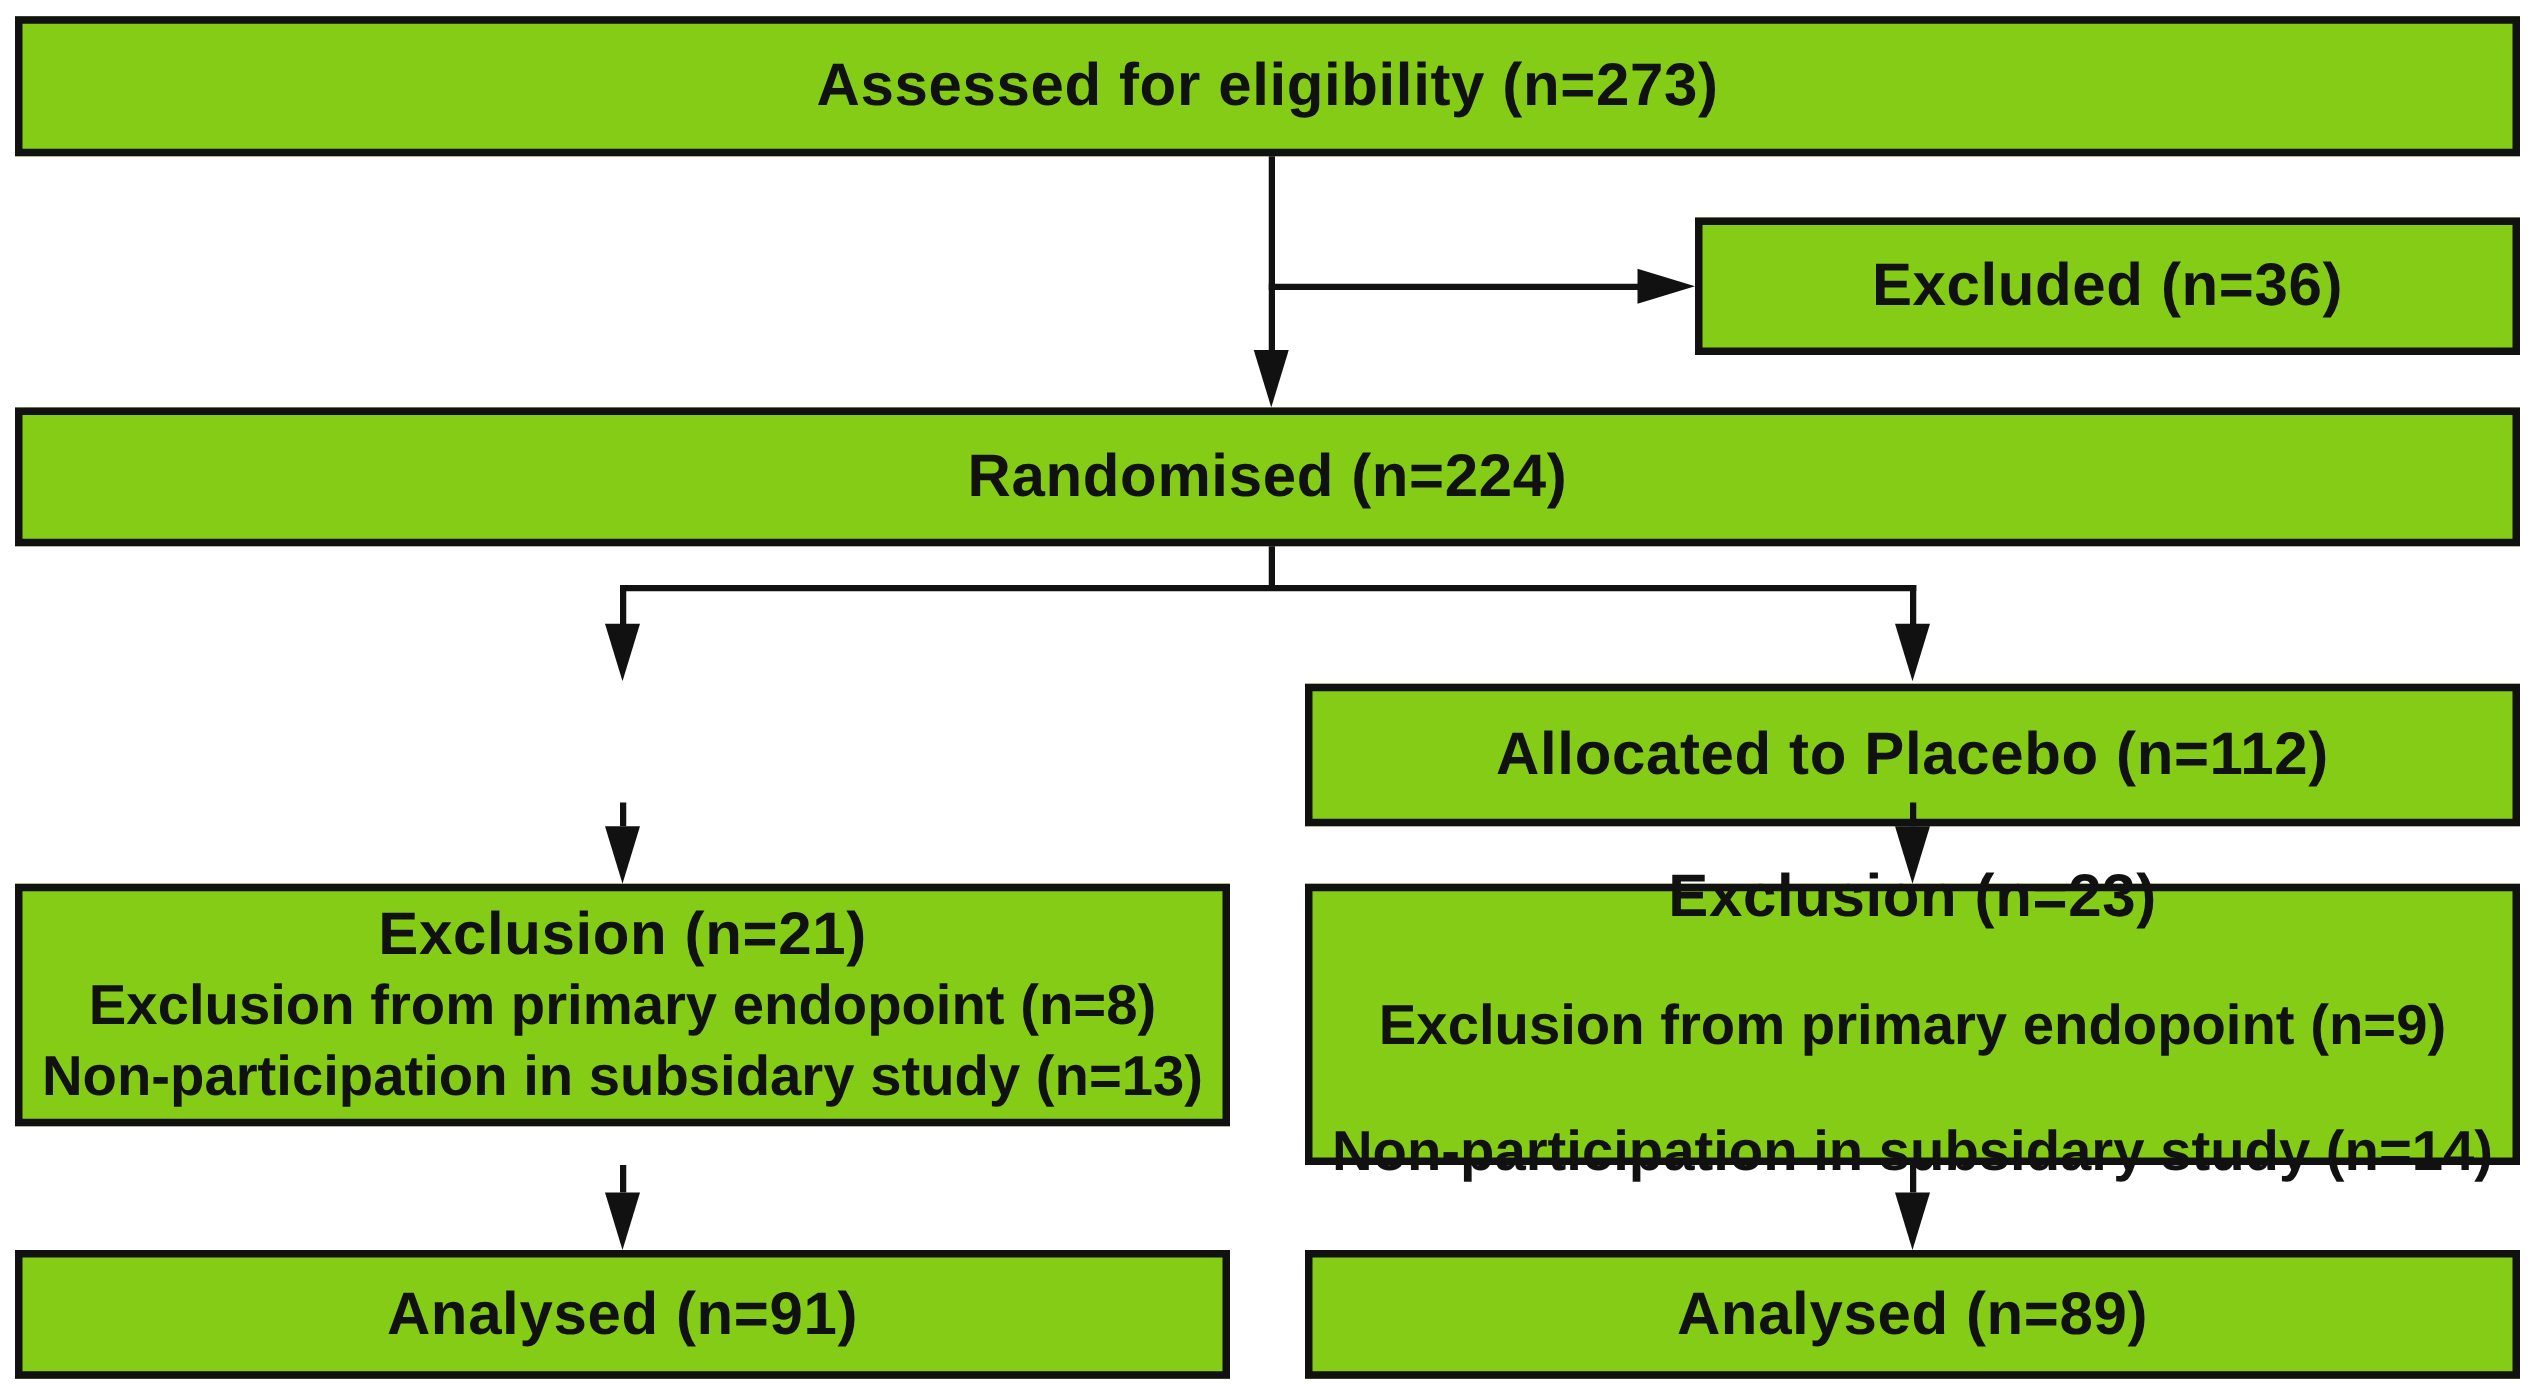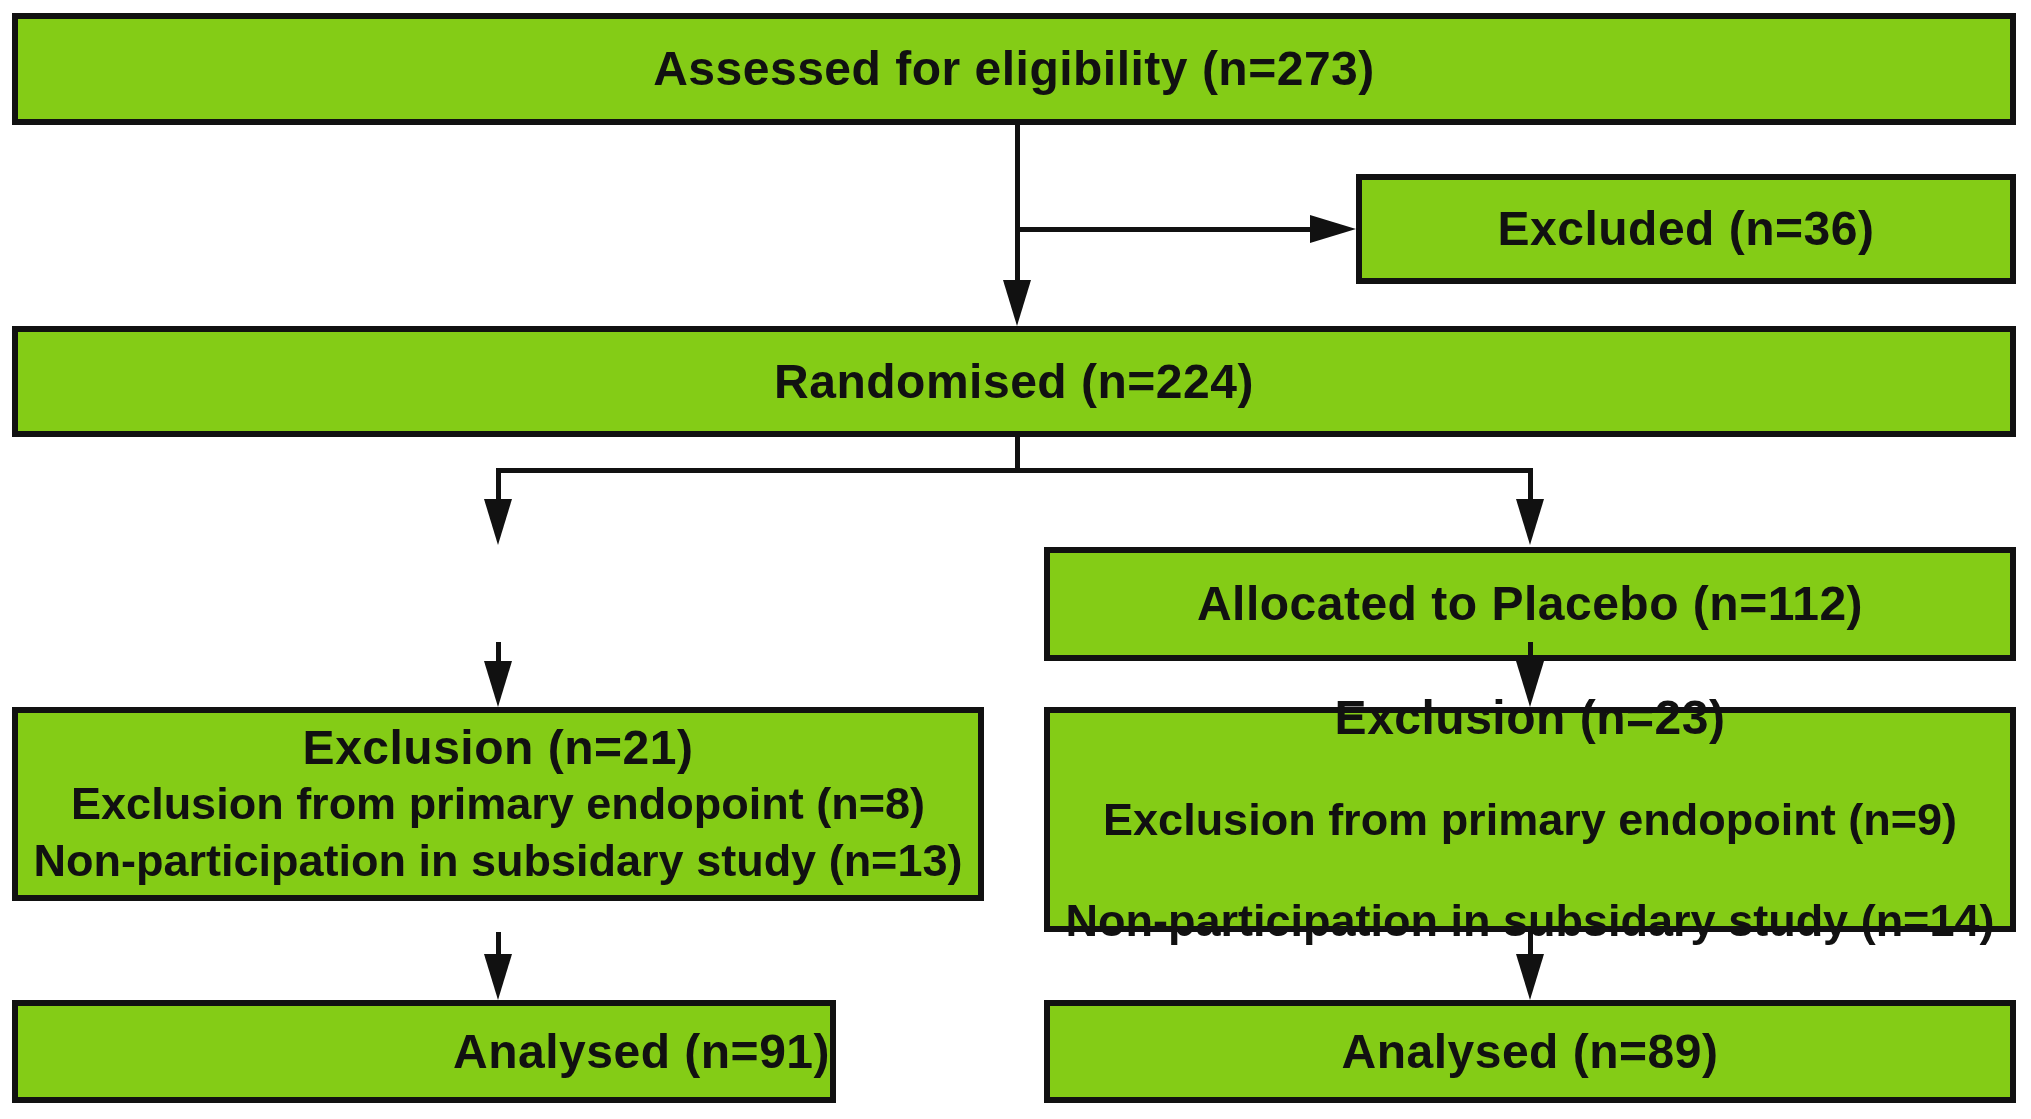--- a/index.html
+++ b/index.html
@@ -40,21 +40,21 @@
     line-height: 1.26;
     white-space: nowrap;
   }
   .box-assessed   { left: 12px;   top: 13px;   width: 2004px; height: 112px; }
   .box-excluded   { left: 1356px; top: 174px;  width: 660px;  height: 110px; }
   .box-randomised { left: 12px;   top: 326px;  width: 2004px; height: 111px; }
   .box-alloc-l    { left: 12px;   top: 545px;  width: 972px;  height: 97px;  }
   .box-alloc-r    { left: 1044px; top: 547px;  width: 972px;  height: 114px;  }
   .box-excl-l     { left: 12px;   top: 707px;  width: 972px;  height: 194px; }
   .box-excl-r     { left: 1044px; top: 707px;  width: 972px;  height: 225px; gap: 45px; }
-  .box-analysed-l { left: 12px;   top: 1000px; width: 824px;  height: 103px; align-items: flex-end; }
+  .box-analysed-l { left: 12px;   top: 1000px; width: 972px;  height: 103px; }
   .box-analysed-r { left: 1044px; top: 1000px; width: 972px;  height: 103px; }
 
   .line {
     position: absolute;
     background: #111111;
   }
   
   .v-main-top    { left: 1015px; top: 125px; width: 5px; height: 157px; }
   .v-rand-stub   { left: 1015px; top: 437px; width: 5px; height: 34px;  }
   .v-split-l     { left: 496px;  top: 468px; width: 5px; height: 32px;  }

